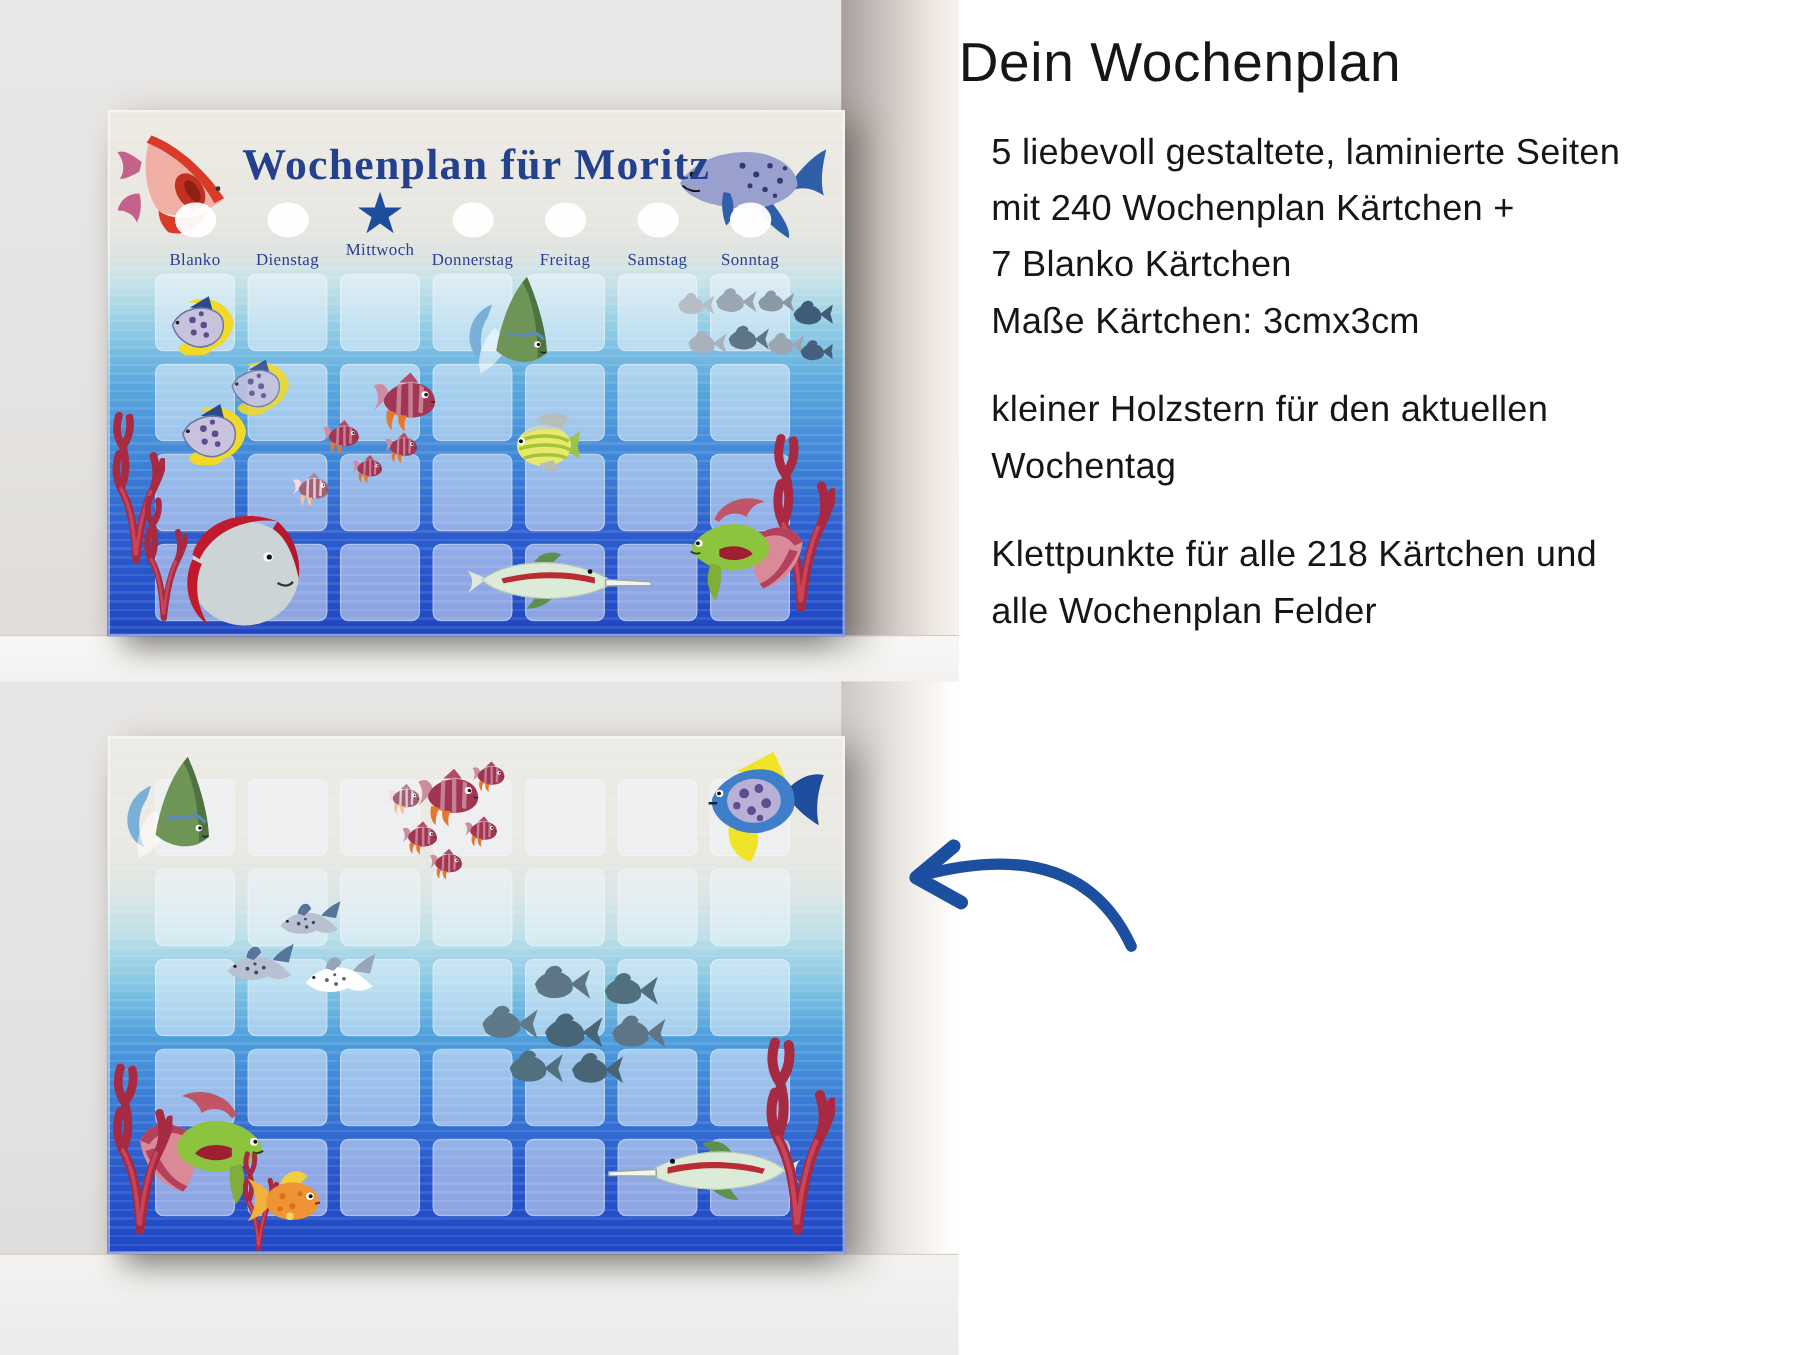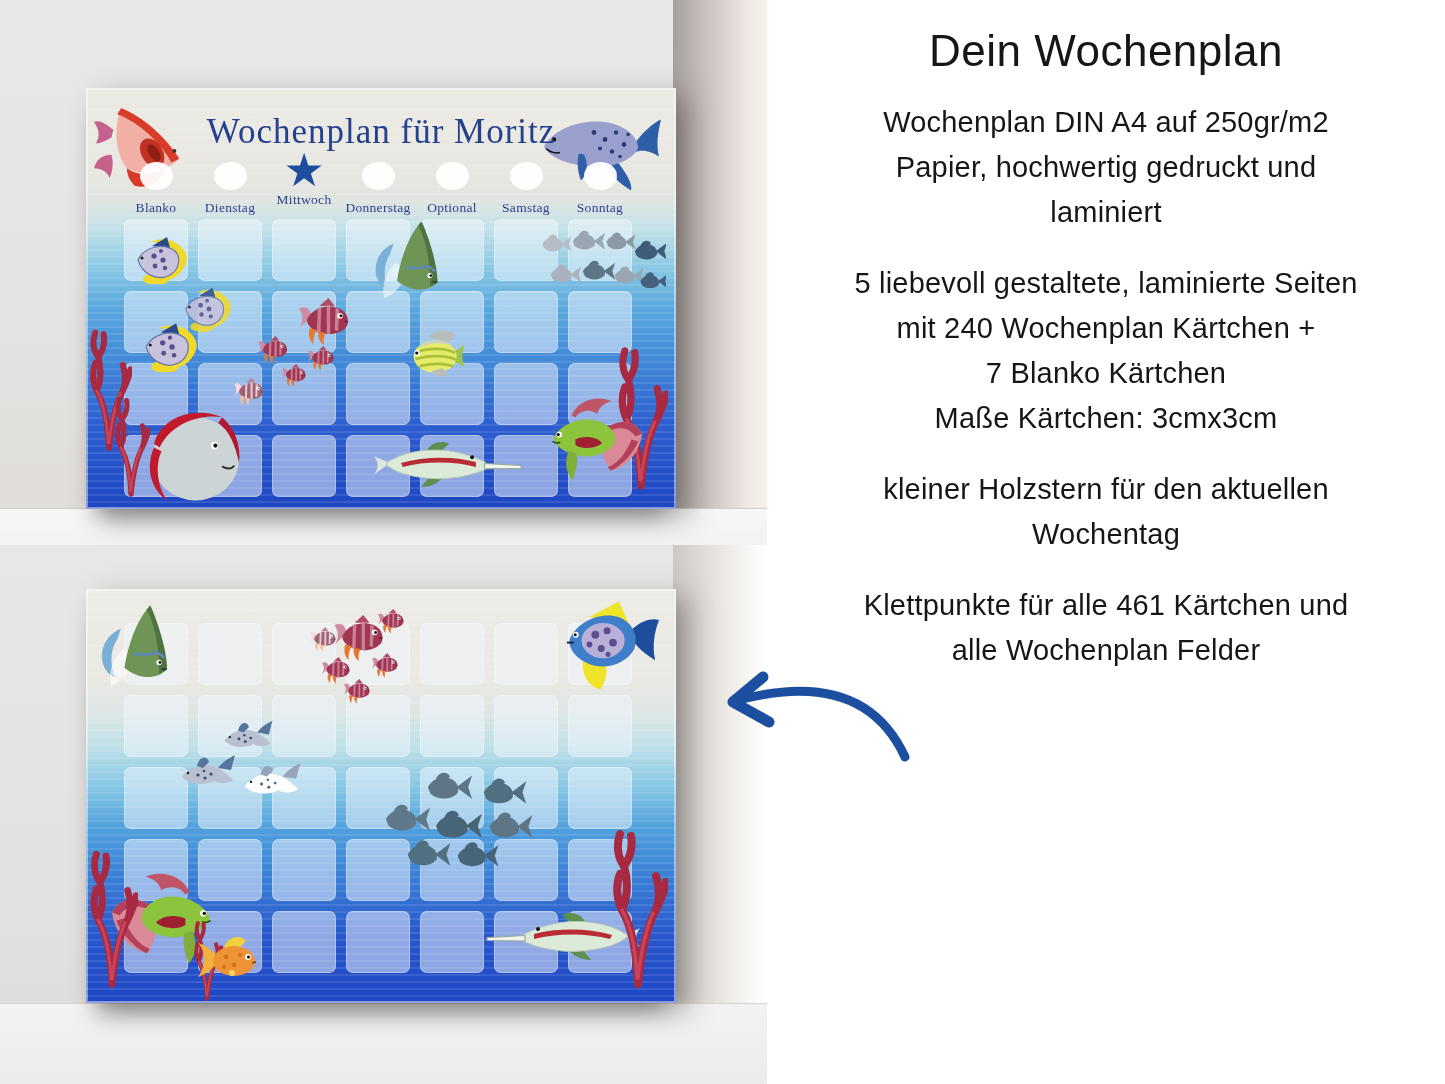--- a/index.html
+++ b/index.html
@@ -20,39 +20,39 @@
   
   .board{position:absolute;left:86px;width:590px;z-index:2;
          box-shadow:14px 8px 26px rgba(60,55,50,.38),0 18px 22px -12px rgba(0,0,0,.35),inset 0 0 0 2px rgba(255,255,255,.45);}
   .board1{top:88px;height:421px;
     background:linear-gradient(180deg,#eceae3 0%,#e9e7e1 20%,#dfe4e0 27%,#c4e2e8 33%,#8ecae4 42%,#5aa8de 52%,#3f86d8 66%,#2c5ecf 80%,#2450c8 92%,#1e46c0 100%);}
   .board2{top:44px;height:414px;
     background:linear-gradient(180deg,#edebe5 0%,#eae8e2 22%,#dce6e4 30%,#bfe0e8 38%,#84c6e4 48%,#4f9fdc 58%,#3a7ed6 70%,#2857cc 84%,#1f47c4 100%);}
   .board::after{content:"";position:absolute;inset:0;pointer-events:none;
     background:repeating-linear-gradient(180deg,rgba(255,255,255,.10) 0 2px,rgba(255,255,255,0) 2px 7px);}
   .b-title{position:absolute;left:0;top:24px;width:100%;text-align:center;z-index:4;
-    font-family:"Liberation Serif",serif;font-size:35px;font-weight:400;letter-spacing:1px;color:#24418e;}
+    font-family:"Liberation Serif",serif;font-size:35px;font-weight:700;letter-spacing:1px;color:#24418e;}
   .day-row{position:absolute;left:38px;top:62px;width:508px;display:flex;gap:10px;z-index:4;}
   .day{width:64px;display:flex;flex-direction:column;align-items:center;}
   .oval{width:33px;height:28px;border-radius:50%;background:rgba(255,255,255,.95);margin:12px 0 10px;}
   .day-star{font-size:46px;line-height:40px;color:#1d4e9e;margin:0 0 2px;}
   .day-label{font-family:"Liberation Serif",serif;font-size:13.5px;color:#2c3f8e;letter-spacing:.3px;white-space:nowrap;}
   .grid{position:absolute;left:38px;display:grid;grid-template-columns:repeat(7,64px);gap:10px;z-index:1;}
   .grid1{top:131px;grid-template-rows:repeat(4,62px);}
   .grid2{top:34px;grid-template-rows:repeat(5,62px);}
   .cell{background:rgba(240,246,253,.52);border-radius:7px;box-shadow:inset 0 0 0 1px rgba(255,255,255,.30);}
 
   .fx{position:absolute;z-index:3;}
   .fx svg{display:block;width:100%;height:100%;}
   .flip{transform:scaleX(-1);}
   .pale{filter:saturate(.35) brightness(1.45);}
 
   
   .info{position:absolute;left:767px;top:0;width:678px;height:1084px;background:#fff;
-        color:#161616;text-align:center;}
+        color:#161616;}
   .info h1{margin:0;padding-top:26px;margin-bottom:24px;font-size:44px;font-weight:500;letter-spacing:.5px;}
   .info p{margin:0 26px 26px;font-size:29px;line-height:45px;font-weight:400;letter-spacing:.2px;white-space:pre-line;}
   .info p.p5{margin-top:80px;}
 
   .arrow{position:absolute;left:713px;top:658px;width:210px;height:118px;z-index:9;}
 </style>
 </head>
 <body>
 
 <svg width="0" height="0" style="position:absolute" aria-hidden="true">
@@ -181,21 +181,21 @@
         <div class="day">
           <div class="day-star">★</div>
           <div class="day-label">Mittwoch</div>
         </div>
         <div class="day">
           <div class="oval"></div>
           <div class="day-label">Donnerstag</div>
         </div>
         <div class="day">
           <div class="oval"></div>
-          <div class="day-label">Optional</div>
+          <div class="day-label">Freitag</div>
         </div>
         <div class="day">
           <div class="oval"></div>
           <div class="day-label">Samstag</div>
         </div>
         <div class="day">
           <div class="oval"></div>
           <div class="day-label">Sonntag</div>
         </div>
       </div>
@@ -497,30 +497,27 @@
       <div class="fx" style="left:522px;top:216px;width:60px;height:196px">
         <svg viewBox="0 0 60 170">
             <use href="#g-coral"></use>
           </svg>
         </div>
     </div>
   </div>
 
   <aside class="info">
     <h1>Dein Wochenplan</h1>
-    <p class="p1">Wochenplan DIN A4 auf 250gr/m2
-Papier, hochwertig gedruckt und
-laminiert</p>
     <p class="p2">5 liebevoll gestaltete, laminierte Seiten
 mit 240 Wochenplan Kärtchen +
 7 Blanko Kärtchen
 Maße Kärtchen: 3cmx3cm</p>
     <p class="p3">kleiner Holzstern für den aktuellen
 Wochentag</p>
-    <p class="p4">Klettpunkte für alle 461 Kärtchen und
+    <p class="p4">Klettpunkte für alle 218 Kärtchen und
 alle Wochenplan Felder</p>
   </aside>
 
   <svg class="arrow" viewBox="0 0 210 118">
     <path d="M192,99 Q150,8 22,43" fill="none" stroke="#1d4fa0" stroke-width="9" stroke-linecap="round"></path>
     <path d="M20,44 L50,19 M20,44 L56,64" fill="none" stroke="#1d4fa0" stroke-width="11" stroke-linecap="round"></path>
   </svg>
 
 </div>
 

